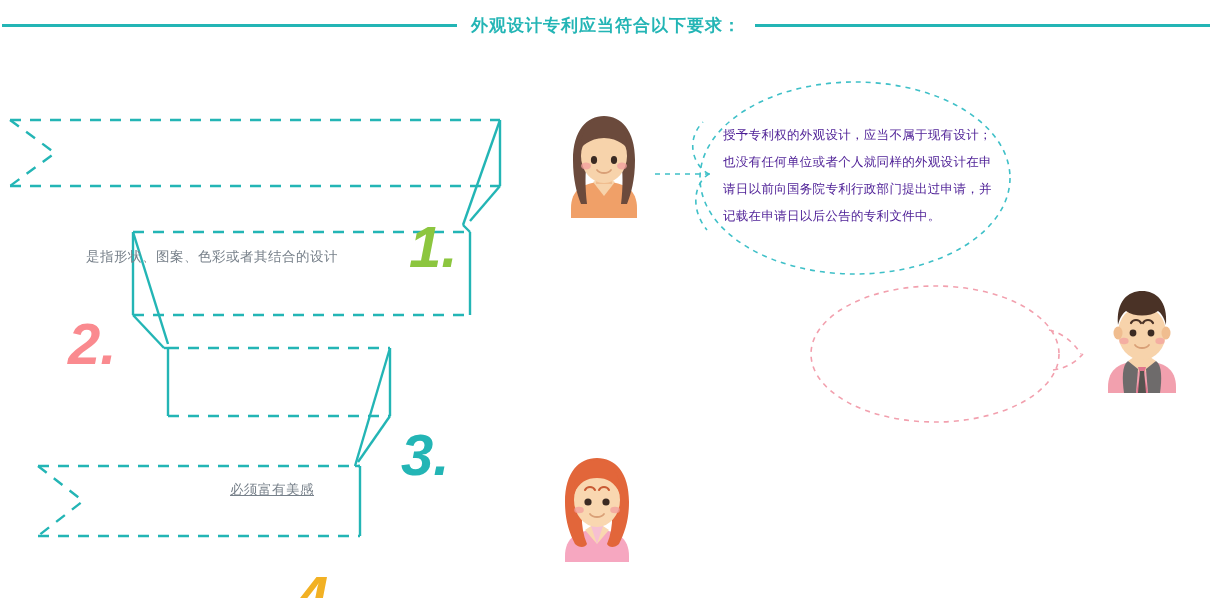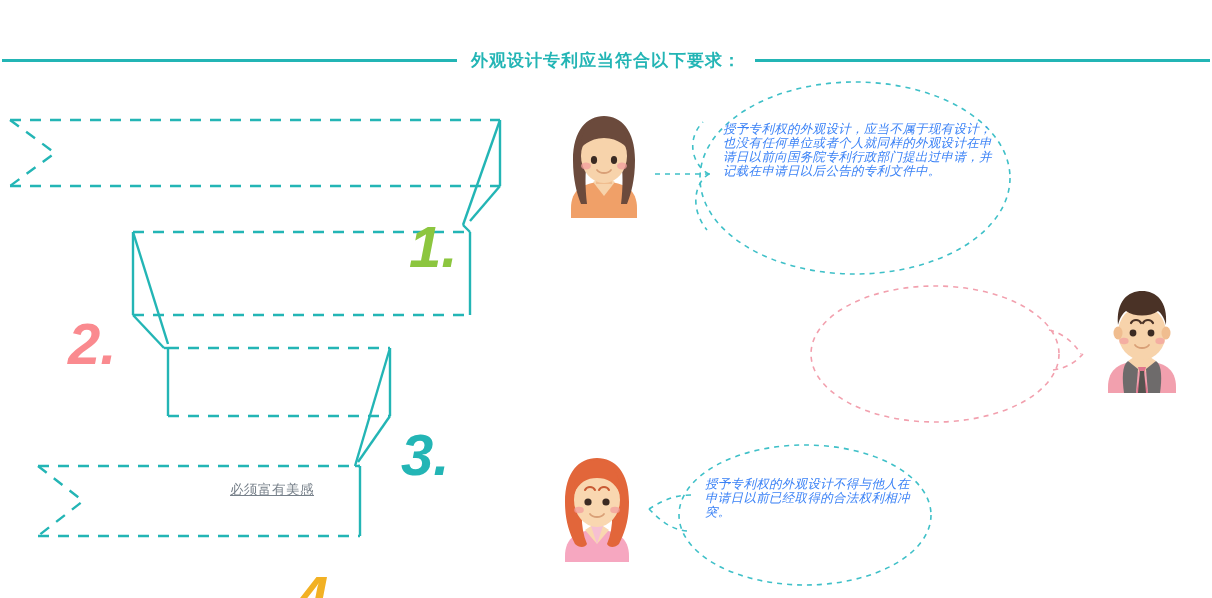--- a/index.html
+++ b/index.html
@@ -15,21 +15,20 @@
   }
   #stage { position: absolute; inset: 0; width: 1212px; height: 598px; }
 
   
   .header {
     position: absolute;
     left: 0; top: 8px;
     width: 1212px; height: 34px;
     display: flex; align-items: center; justify-content: center;
     gap: 14px;
-    margin-top: 35px;
   }
   .header-rule {
     height: 3px; background: #23b5b5; flex: 0 0 auto;
   }
   .header-rule.left  { width: 455px; }
   .header-rule.right { width: 455px; }
   .header-title {
     color: #23b5b5;
     font-size: 17px;
     font-weight: bold;
@@ -61,25 +60,24 @@
   #num-4 { left: 296px; top: 472px; font-size: 58px; color: #f2b124; }
 
   #lbl-1 { left:  86px; top: 152px; }
   #lbl-2 { left: 193px; top: 269px; }
   #lbl-3 { left: 230px; top: 385px; text-decoration: underline; }
 
   
   .bubble { position: absolute; }
   .bubble .bubble-text {
     position: absolute;
-    color: #3b82f6;
+    color: #4c1d95;
     font-size: 12.5px;
-    line-height: 14px;
+    line-height: 27px;
     letter-spacing: .3px;
-    font-style: italic;
   }
   #bubble-1 { left: 655px; top: 78px;  width: 380px; height: 210px; }
   #bubble-1 .bubble-text { left: 68px; top: 44px; width: 272px; }
   #bubble-2 { left: 805px; top: 278px; width: 280px; height: 155px; }
   #bubble-2 .bubble-text { left: 30px; top: 38px; width: 225px; }
   #bubble-3 { left: 645px; top: 437px; width: 300px; height: 160px; }
   #bubble-3 .bubble-text { left: 60px; top: 40px; width: 215px; }
 
   
   .avatar { position: absolute; }
@@ -144,20 +142,21 @@
         <path d="M360,370 L360,440" stroke="#23b5b5"></path>
         <path d="M355,370 L360,370" stroke="#23b5b5"></path>
       </g>
     </svg>
 
     <div class="ribbon-num" id="num-1">1.</div>
     <div class="ribbon-num" id="num-2">2.</div>
     <div class="ribbon-num" id="num-3">3.</div>
     <div class="ribbon-num" id="num-4">4.</div>
 
+    <div class="ribbon-label" id="lbl-1">是指形状、图案、色彩或者其结合的设计</div>
     <div class="ribbon-label" id="lbl-3">必须富有美感</div>
 
   </div>
 
   <div class="avatar" id="avatar-1">
     <svg width="82" height="110" viewBox="0 0 82 110" xmlns="http://www.w3.org/2000/svg">
       <path d="M8,100 C8,82 20,74 41,74 C62,74 74,82 74,100 L74,110 L8,110 Z" fill="#f0a068"></path>
       <path d="M30,74 L41,88 L52,74 L46,71 L36,71 Z" fill="#f7d3ab"></path>
       <path d="M33,56 L49,56 L49,76 L33,76 Z" fill="#f0bd8f"></path>
       <path d="M10,52 C10,22 24,8 41,8 C58,8 72,22 72,52 C72,72 68,86 64,96 L58,96 C60,80 60,64 58,52 L24,52 C22,64 22,80 24,96 L18,96 C14,86 10,72 10,52 Z" fill="#6b4a3c"></path>
@@ -222,22 +221,14 @@
   </div>
 
   <div class="bubble" id="bubble-2">
     <svg width="280" height="155" viewBox="0 0 280 155" xmlns="http://www.w3.org/2000/svg">
       <ellipse cx="130" cy="76" rx="124" ry="68" fill="none" stroke="#f2a0ae" stroke-width="1.6" stroke-dasharray="5 5"></ellipse>
       <path d="M244,52 C262,56 272,70 276,76" fill="none" stroke="#f2a0ae" stroke-width="1.6" stroke-dasharray="5 5"></path>
       <path d="M248,92 C264,90 272,82 278,76" fill="none" stroke="#f2a0ae" stroke-width="1.6" stroke-dasharray="5 5"></path>
     </svg>
   </div>
 
-  <div class="bubble" id="bubble-3">
-    <svg width="300" height="160" viewBox="0 0 300 160" xmlns="http://www.w3.org/2000/svg">
-      <ellipse cx="160" cy="78" rx="126" ry="70" fill="none" stroke="#3fc0c8" stroke-width="1.6" stroke-dasharray="5 5"></ellipse>
-      <path d="M46,58 C26,58 14,66 4,72" fill="none" stroke="#3fc0c8" stroke-width="1.6" stroke-dasharray="5 5"></path>
-      <path d="M42,94 C24,92 14,82 4,72" fill="none" stroke="#3fc0c8" stroke-width="1.6" stroke-dasharray="5 5"></path>
-    </svg>
-    <div class="bubble-text">授予专利权的外观设计不得与他人在申请日以前已经取得的合法权利相冲突。</div>
-  </div>
 
 </div>
 
 </body></html>

